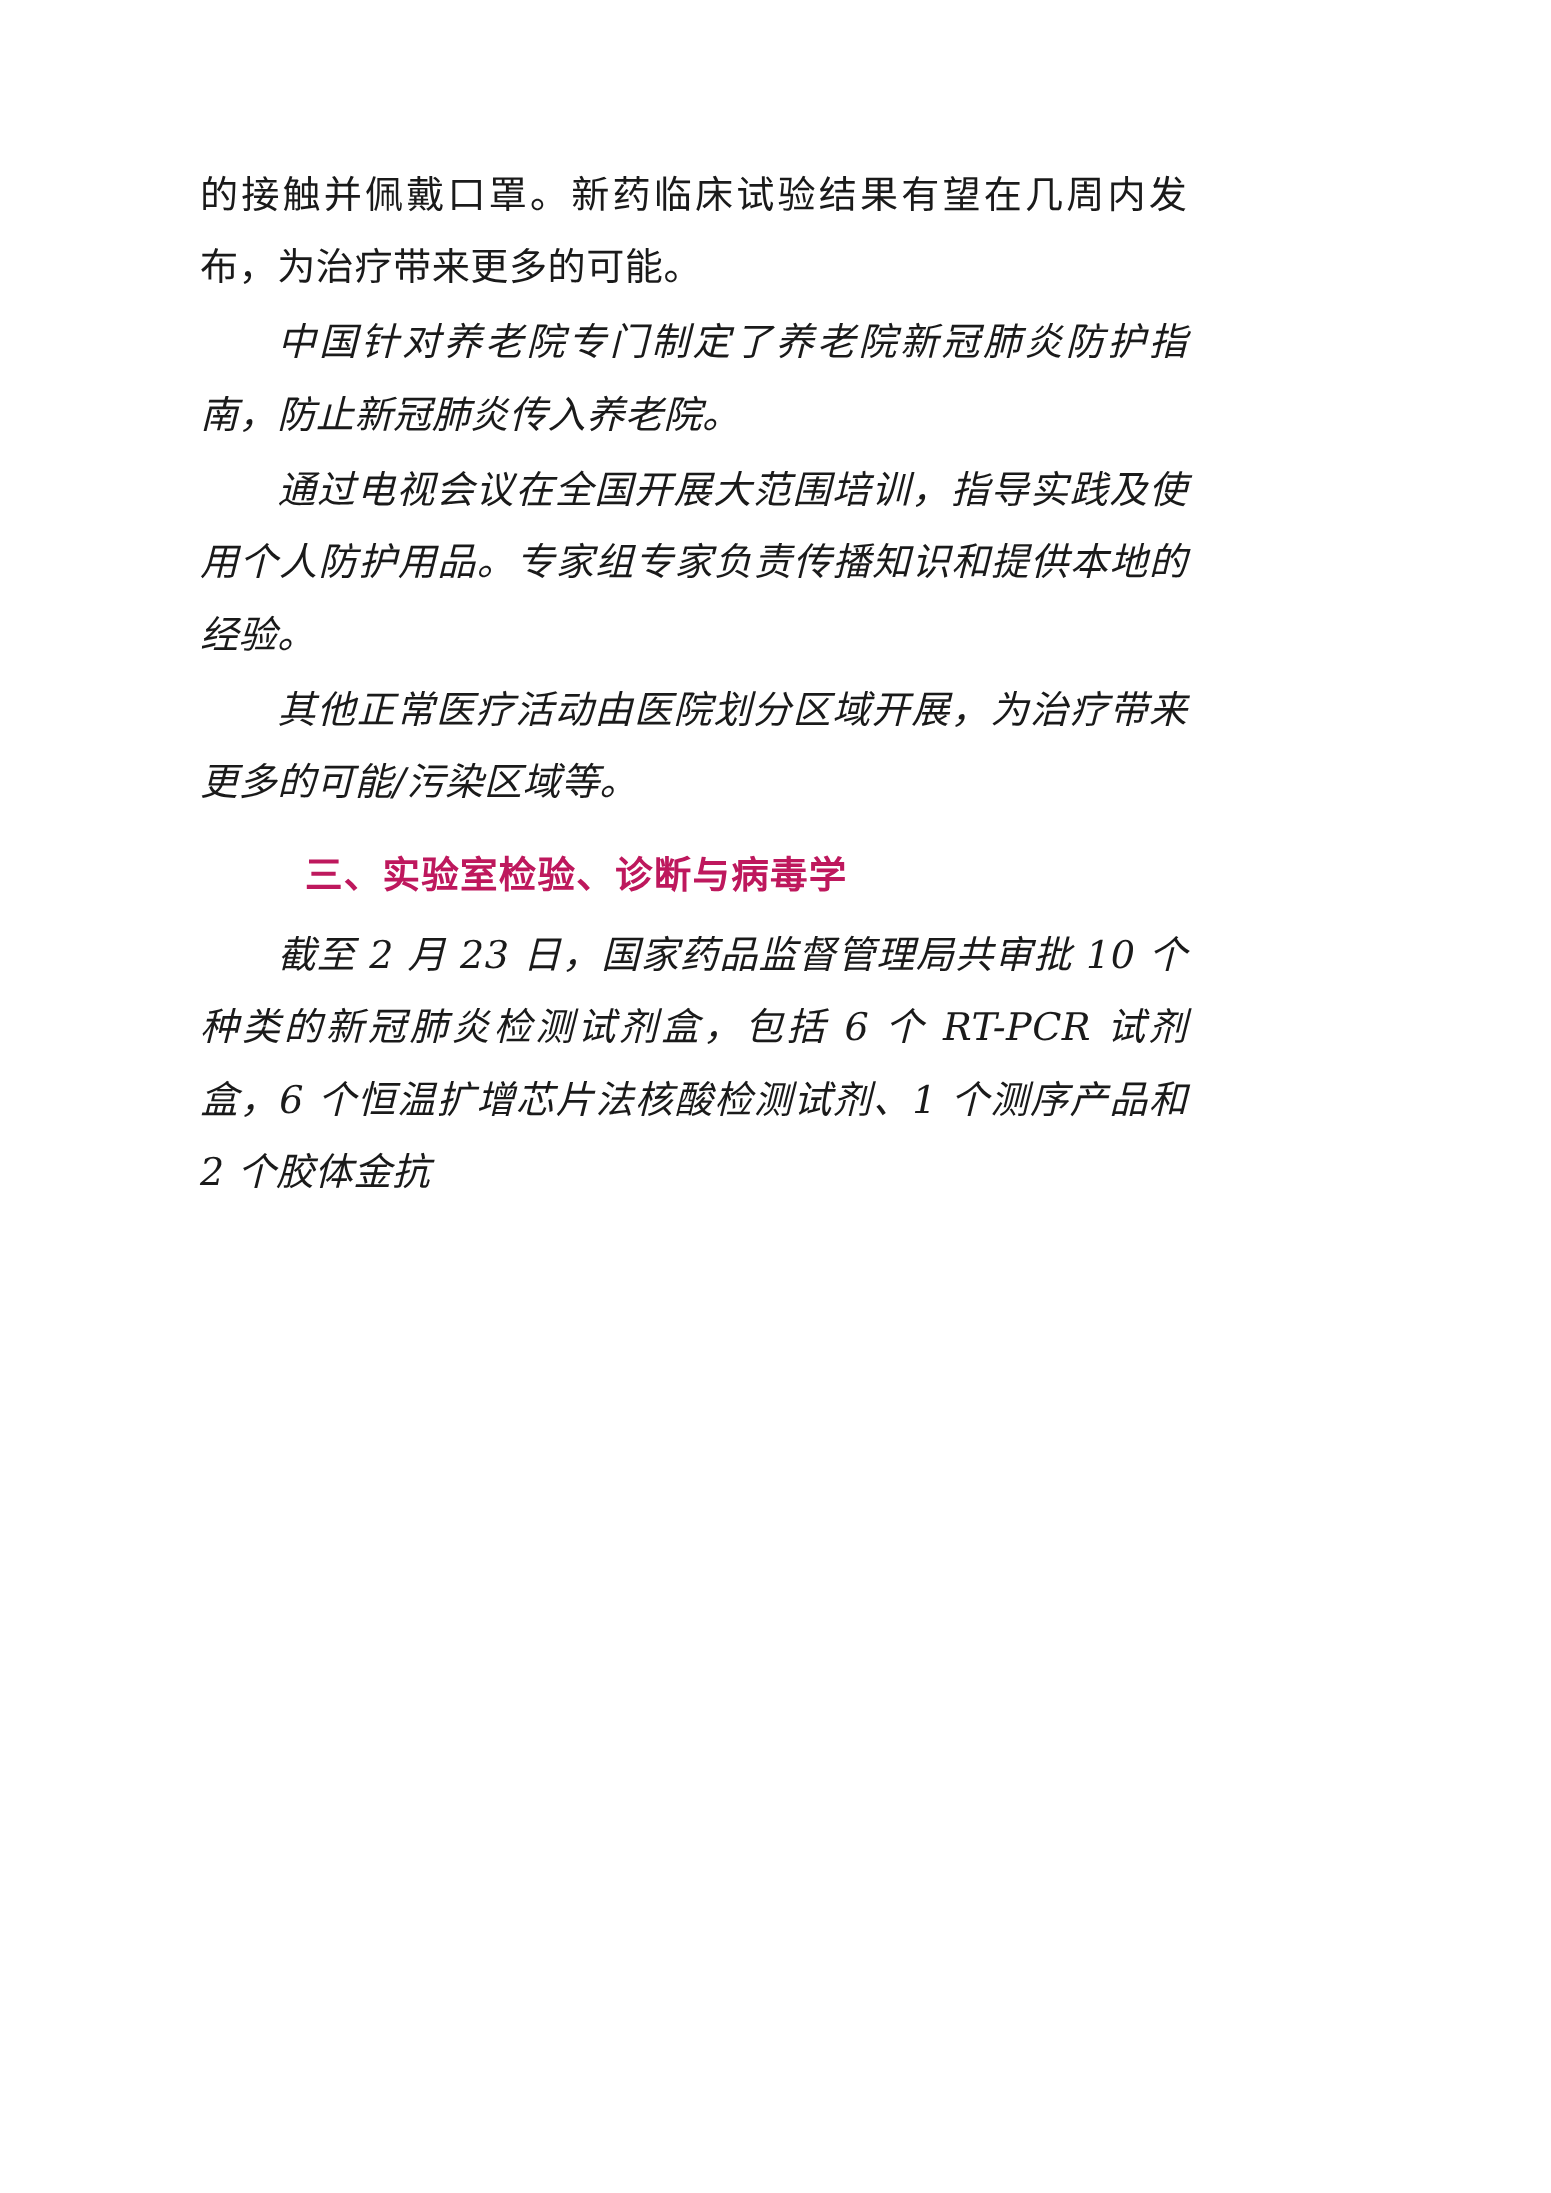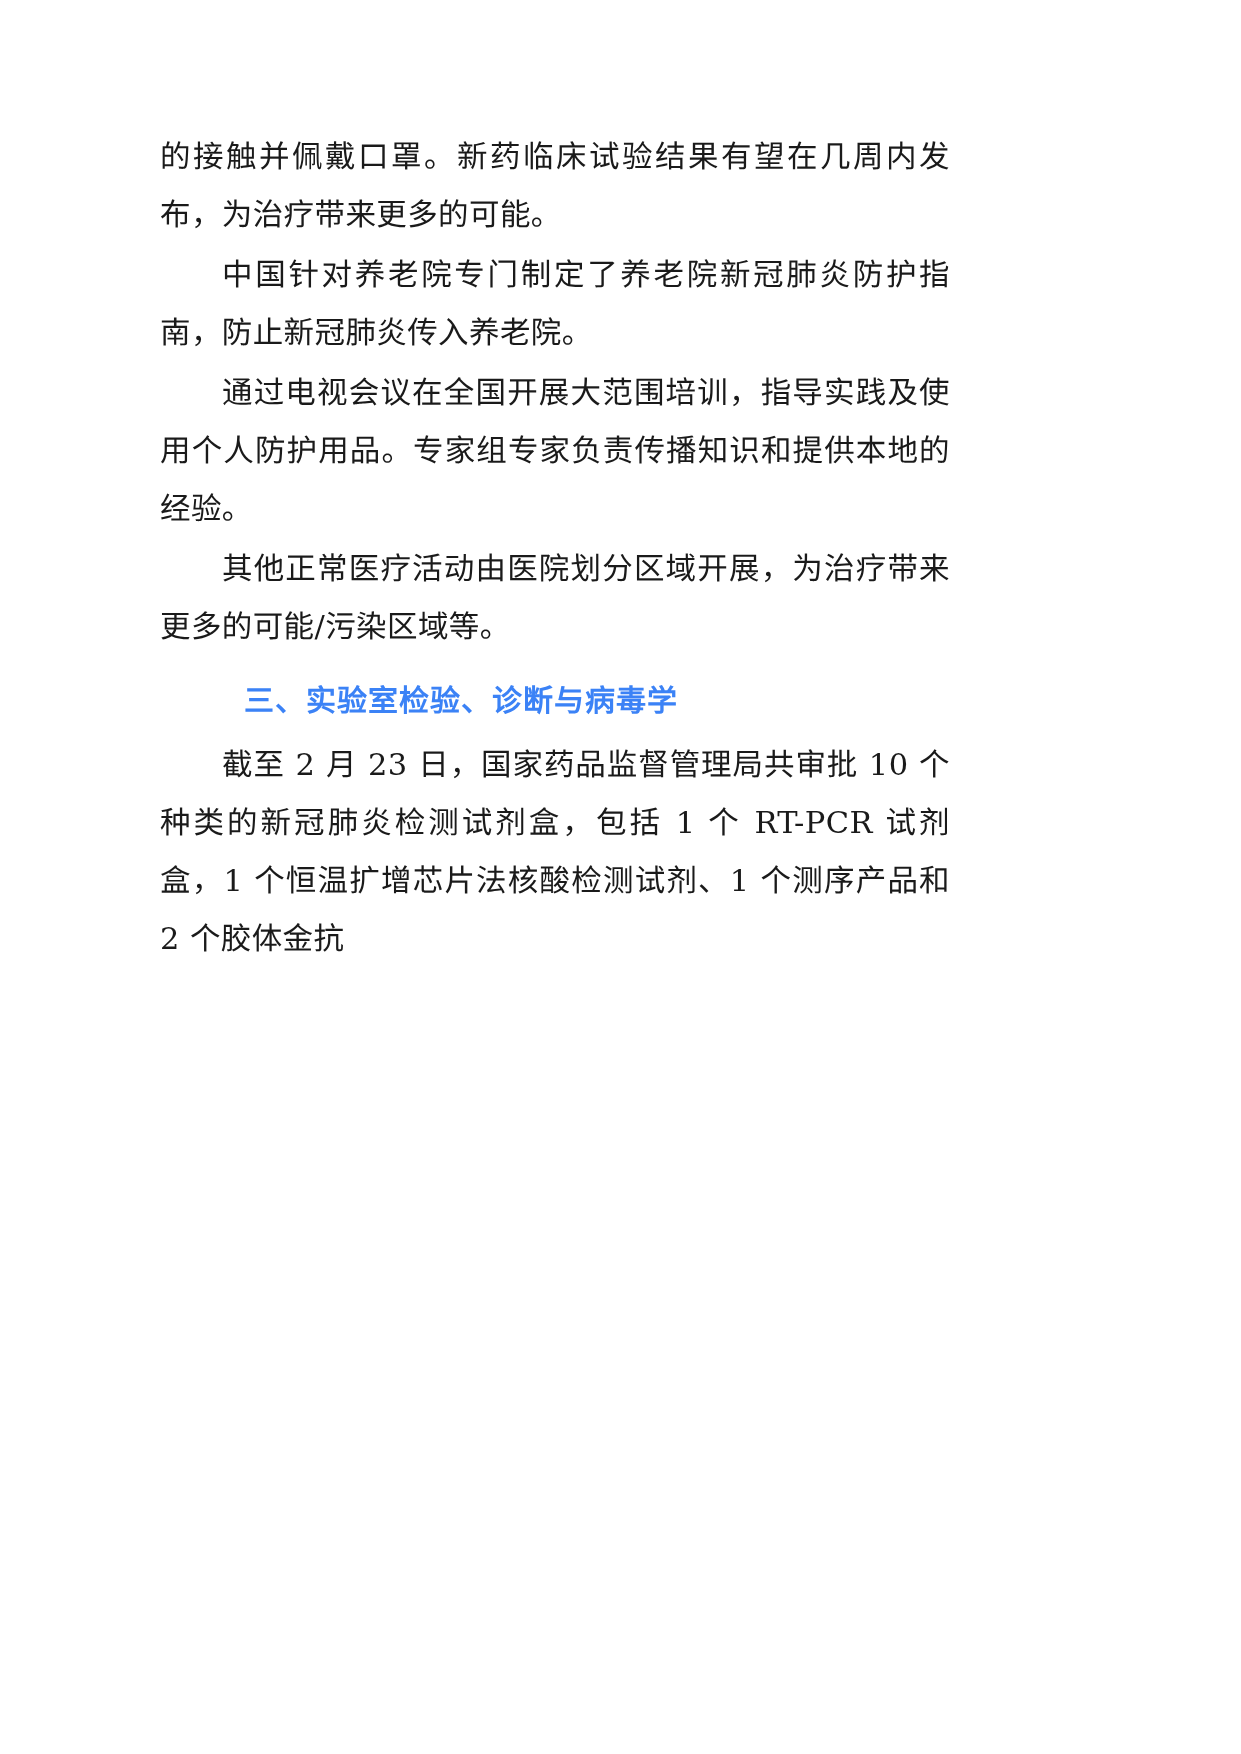--- a/index.html
+++ b/index.html
@@ -29,28 +29,29 @@
     line-height: 58px;
     color: #1a1a1a;
     text-align: justify;
     text-justify: inter-ideograph;
     text-indent: 0;
     letter-spacing: 0.4px;
     font-weight: 400;
   }
   p.indent {
     text-indent: 62px;
+    font-style: italic;
   }
   h2.heading {
     margin: 16px 0 6px 0;
     font-family: "DejaVu Sans", "Liberation Sans", sans-serif;
     font-size: 30px;
     line-height: 58px;
     font-weight: 700;
-    color: #3b82f6;
+    color: #be185d;
     text-indent: 84px;
     letter-spacing: 1px;
   }
   .page-number {
     position: absolute;
     left: 0;
     right: 0;
     top: 1436px;
     text-align: center;
     font-family: "DejaVu Serif", "Liberation Serif", serif;
@@ -68,18 +69,18 @@
 
     <p class="para indent">中国针对养老院专门制定了养老院新冠肺炎防护指南，防止新冠肺炎传入养老院。</p>
 
     <p class="para indent">通过电视会议在全国开展大范围培训，指导实践及使用个人防护用品。专家组专家负责传播知识和提供本地的经验。</p>
 
     <p class="para indent">其他正常医疗活动由医院划分区域开展，为治疗带来更多的可能/污染区域等。</p>
 
     <h2 class="heading">三、实验室检验、诊断与病毒学</h2>
 
 
-    <p class="para indent">截至 2 月 23 日，国家药品监督管理局共审批 10 个种类的新冠肺炎检测试剂盒，包括 1 个 RT-PCR 试剂盒，1 个恒温扩增芯片法核酸检测试剂、1 个测序产品和 2 个胶体金抗</p>
+    <p class="para indent">截至 2 月 23 日，国家药品监督管理局共审批 10 个种类的新冠肺炎检测试剂盒，包括 6 个 RT-PCR 试剂盒，6 个恒温扩增芯片法核酸检测试剂、1 个测序产品和 2 个胶体金抗</p>
 
   </div>
 
   <div class="page-number">48</div>
 </div>
 
 </body></html>

